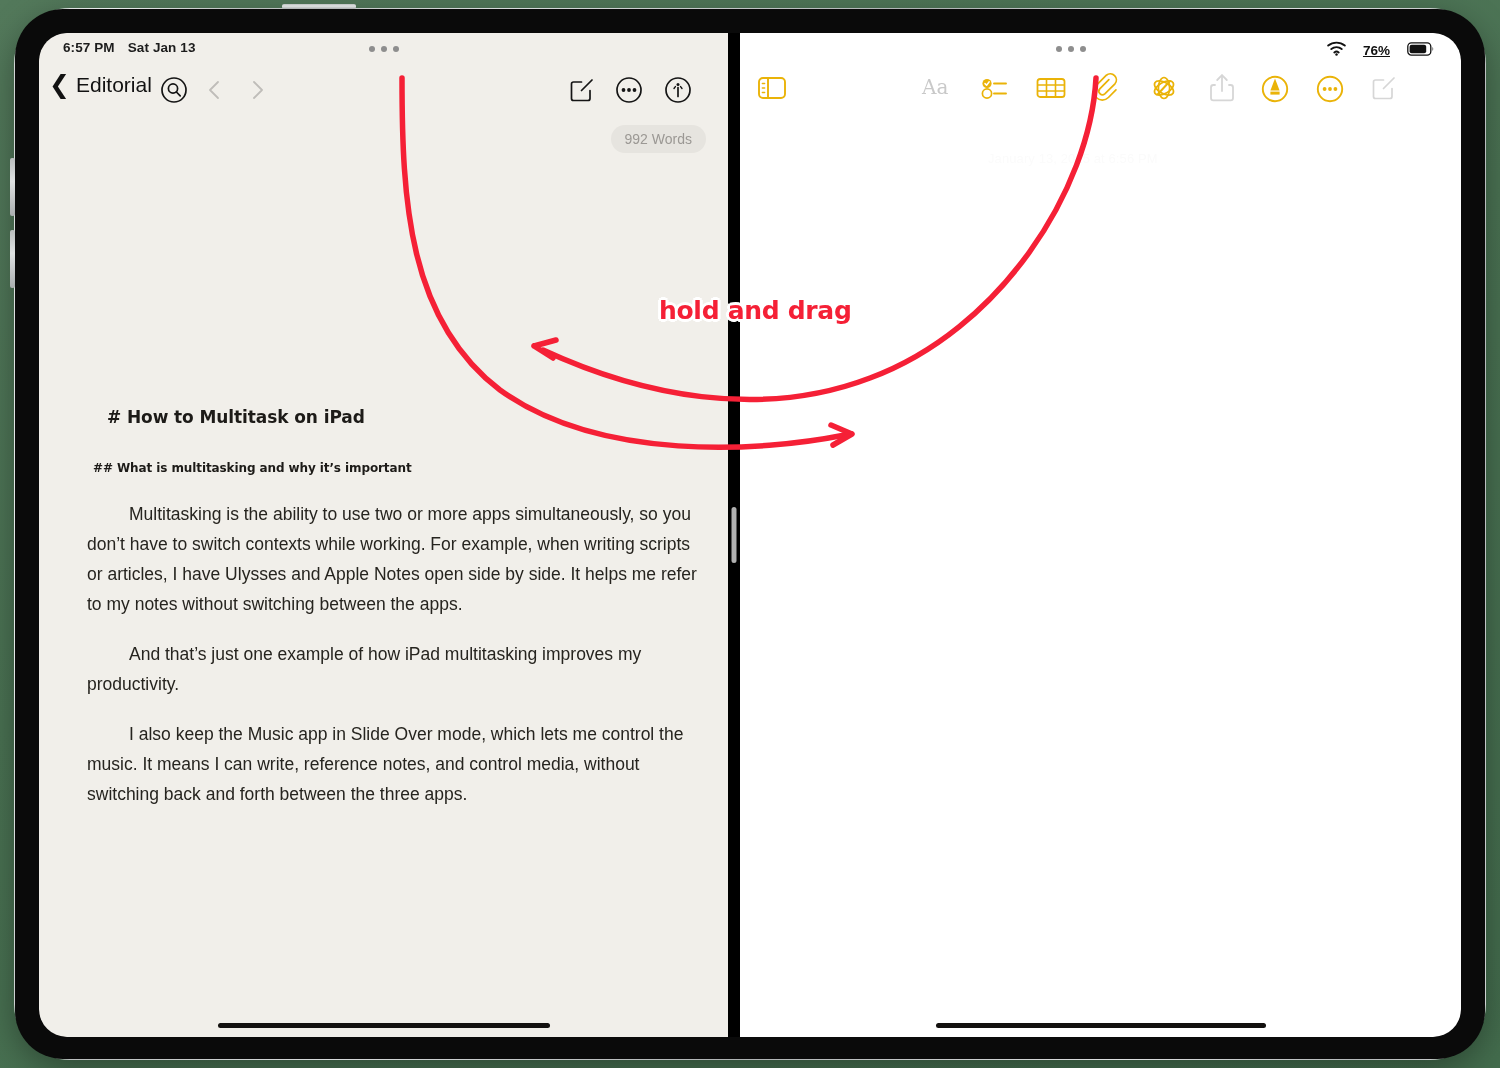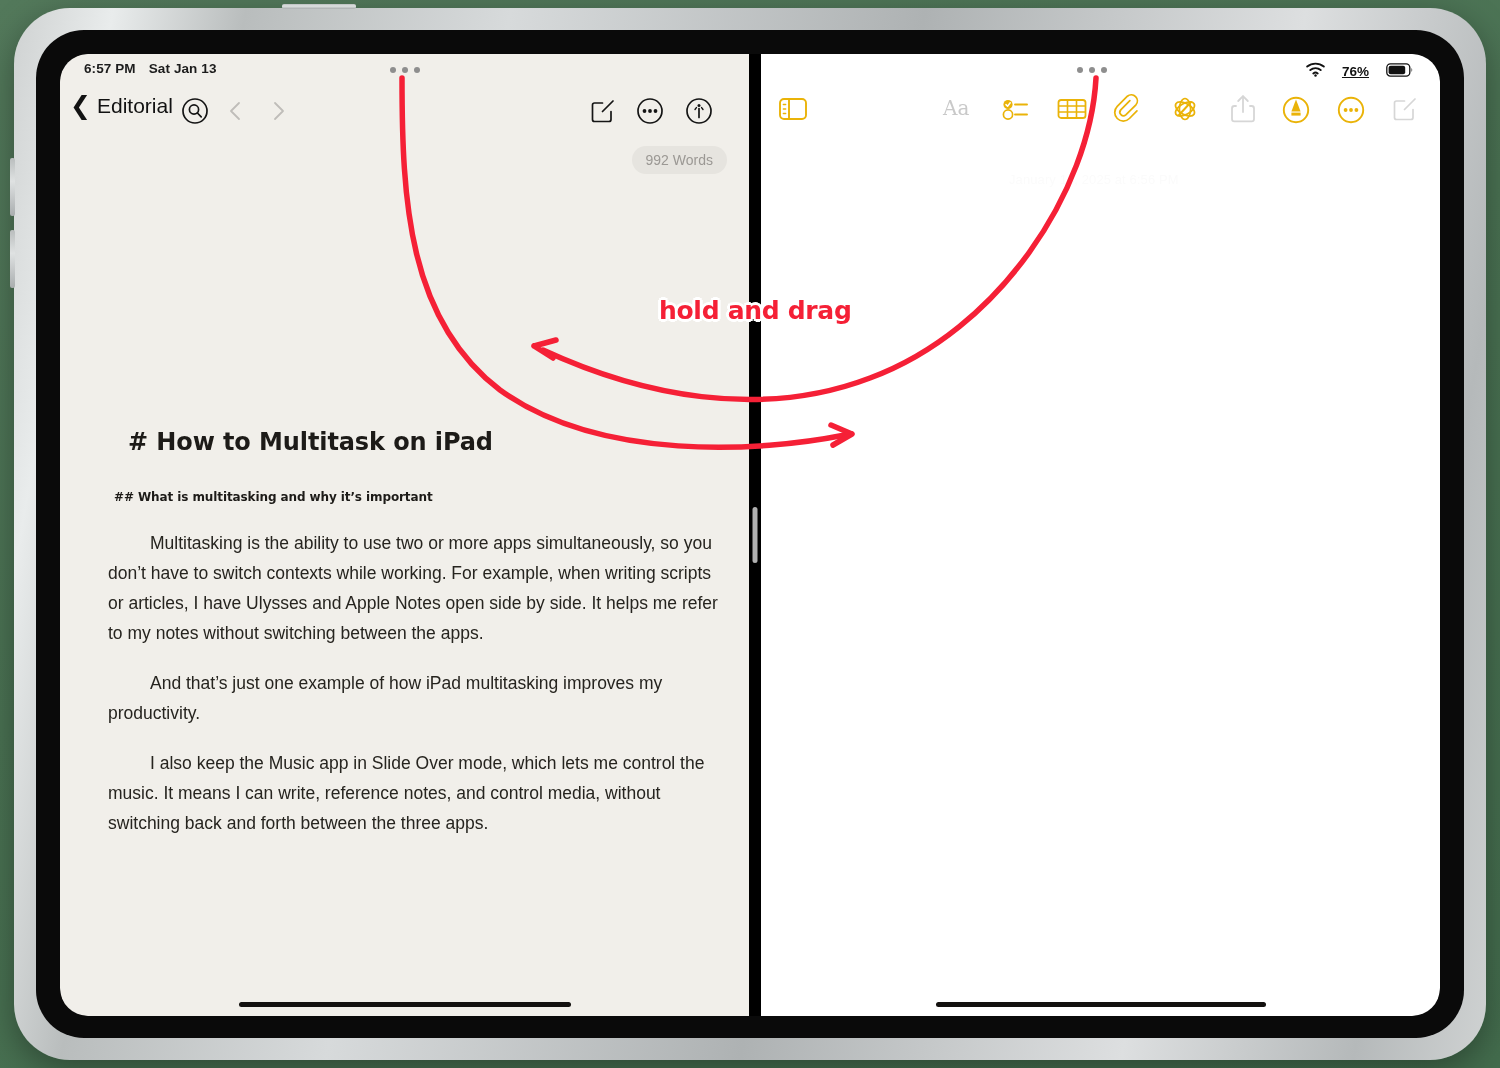--- a/index.html
+++ b/index.html
@@ -17,21 +17,21 @@
     background: linear-gradient(160deg, #53795b 0%, #4a7253 45%, #436c4d 100%);
   }
 
   
   #device {
     position: absolute;
     left: 14px; top: 8px;
     width: 1472px; height: 1052px;
     border-radius: 56px;
     background: linear-gradient(100deg,#cfd2d2 0%, #e9ecec 6%, #b9bdbd 14%, #d7dadb 30%, #aeb2b3 55%, #dddfe0 78%, #b5b9ba 92%, #cfd2d2 100%);
-    padding: 22px;
+    padding: 1px;
     box-shadow: 0 10px 34px rgba(0,0,0,.35);
   }
   #bezel {
     position: relative;
     width: 100%; height: 100%;
     border-radius: 48px;
     background: #0a0a0a;
     padding: 24px 24px 22px 24px;
     overflow: hidden;
   }
@@ -120,21 +120,21 @@
   
   #doc {
     position: absolute; left: 48px; right: 30px; top: 374px;
     color: #211f1c;
   }
   #doc h1, #doc h2 {
     font-family: "DejaVu Sans", sans-serif;
     font-weight: 700;
     color: #1d1b18;
   }
-  #doc h1 { font-size: 24px; margin-bottom: 28px; letter-spacing: -.1px;}
+  #doc h1 { font-size: 17px; margin-bottom: 28px; letter-spacing: -.1px;}
   #doc h2 { font-size: 12px; margin: 34px 0 24px 0; letter-spacing: -.1px;}
   #doc p {
     font-size: 17.5px;
     line-height: 30px;
     margin-bottom: 20px;
     text-indent: 42px;
     color: #26241f;
   }
   #doc .h1-indent { margin-left: 20px; }
   #doc .h2-indent { margin-left: 6px; }

